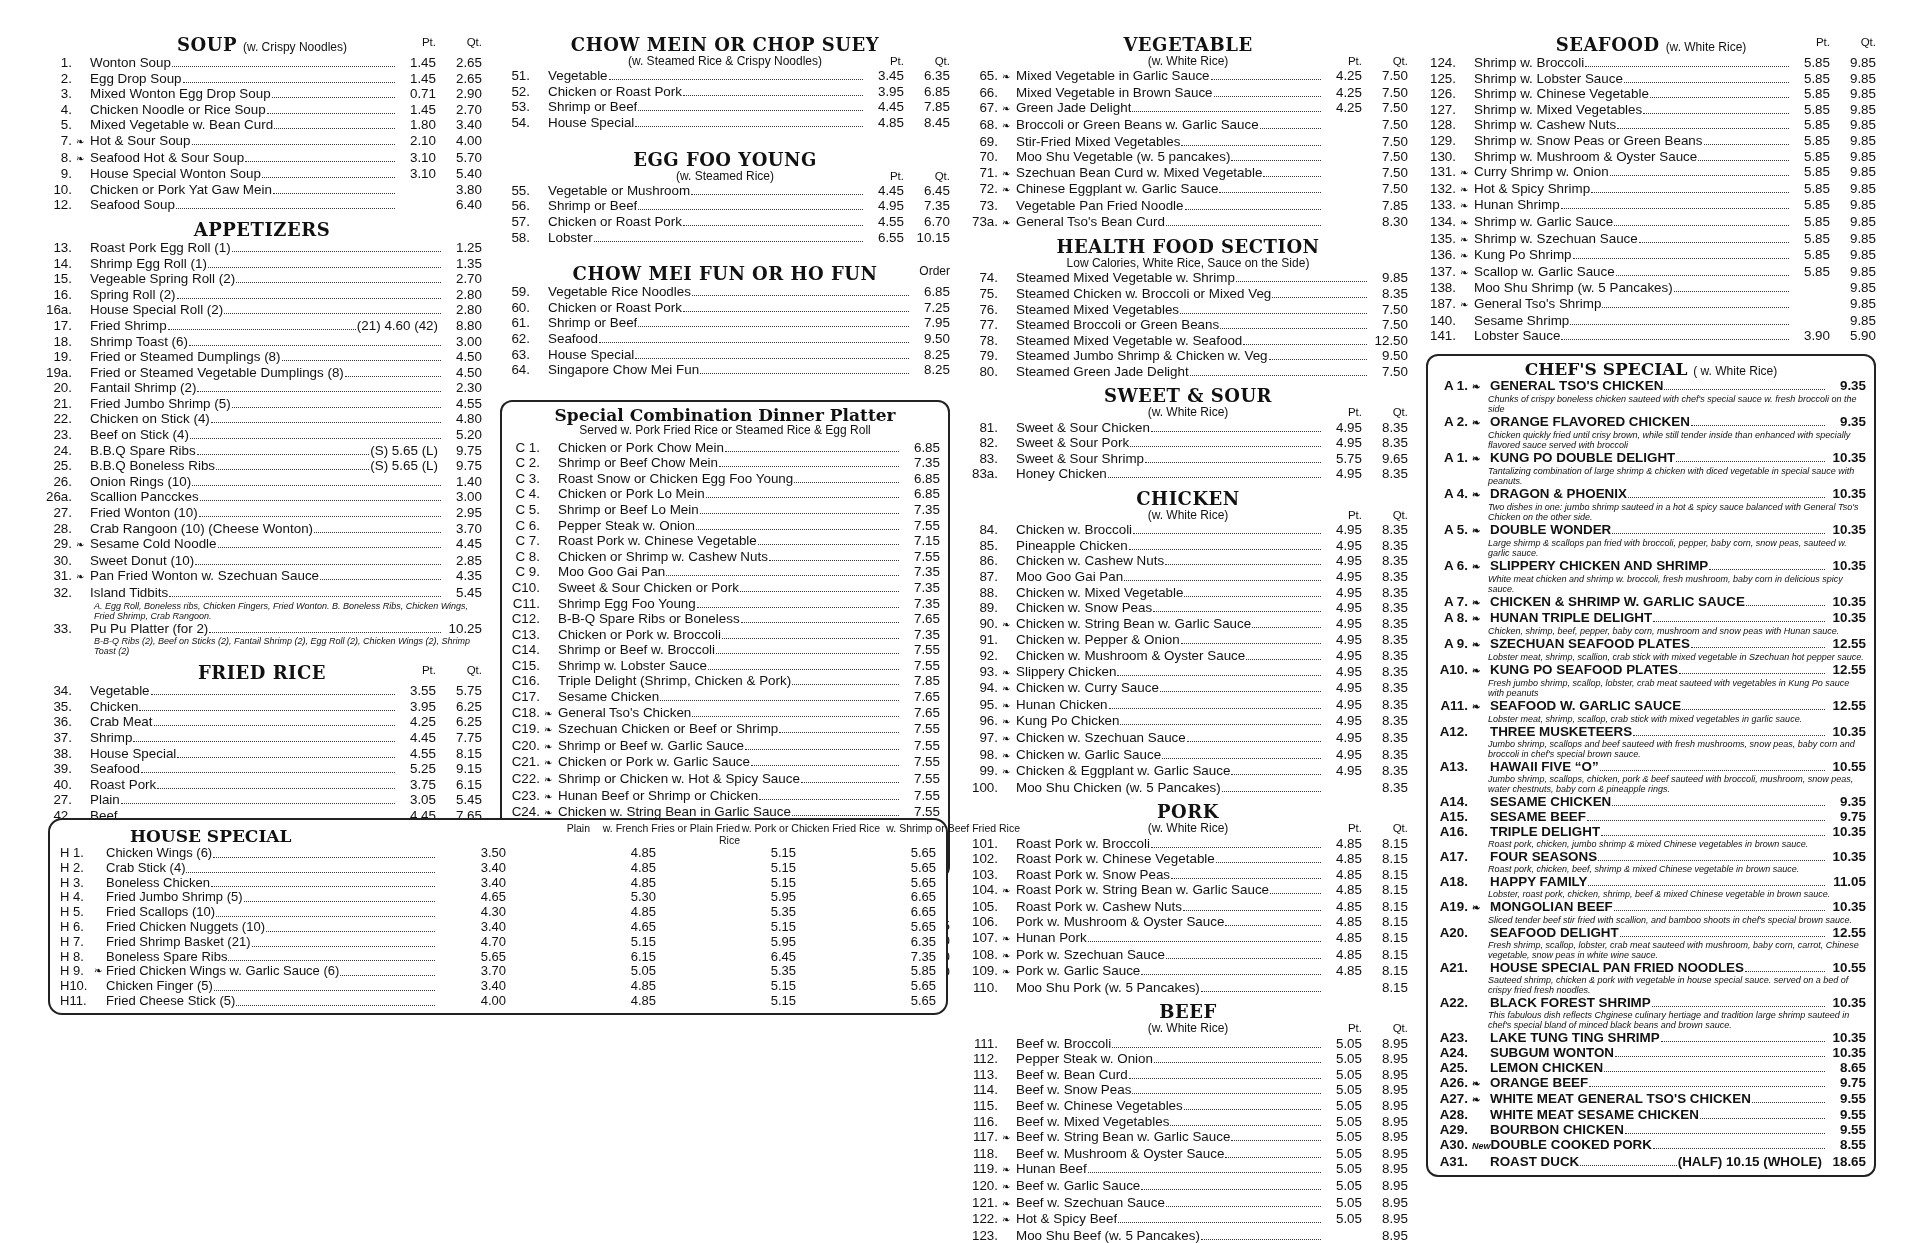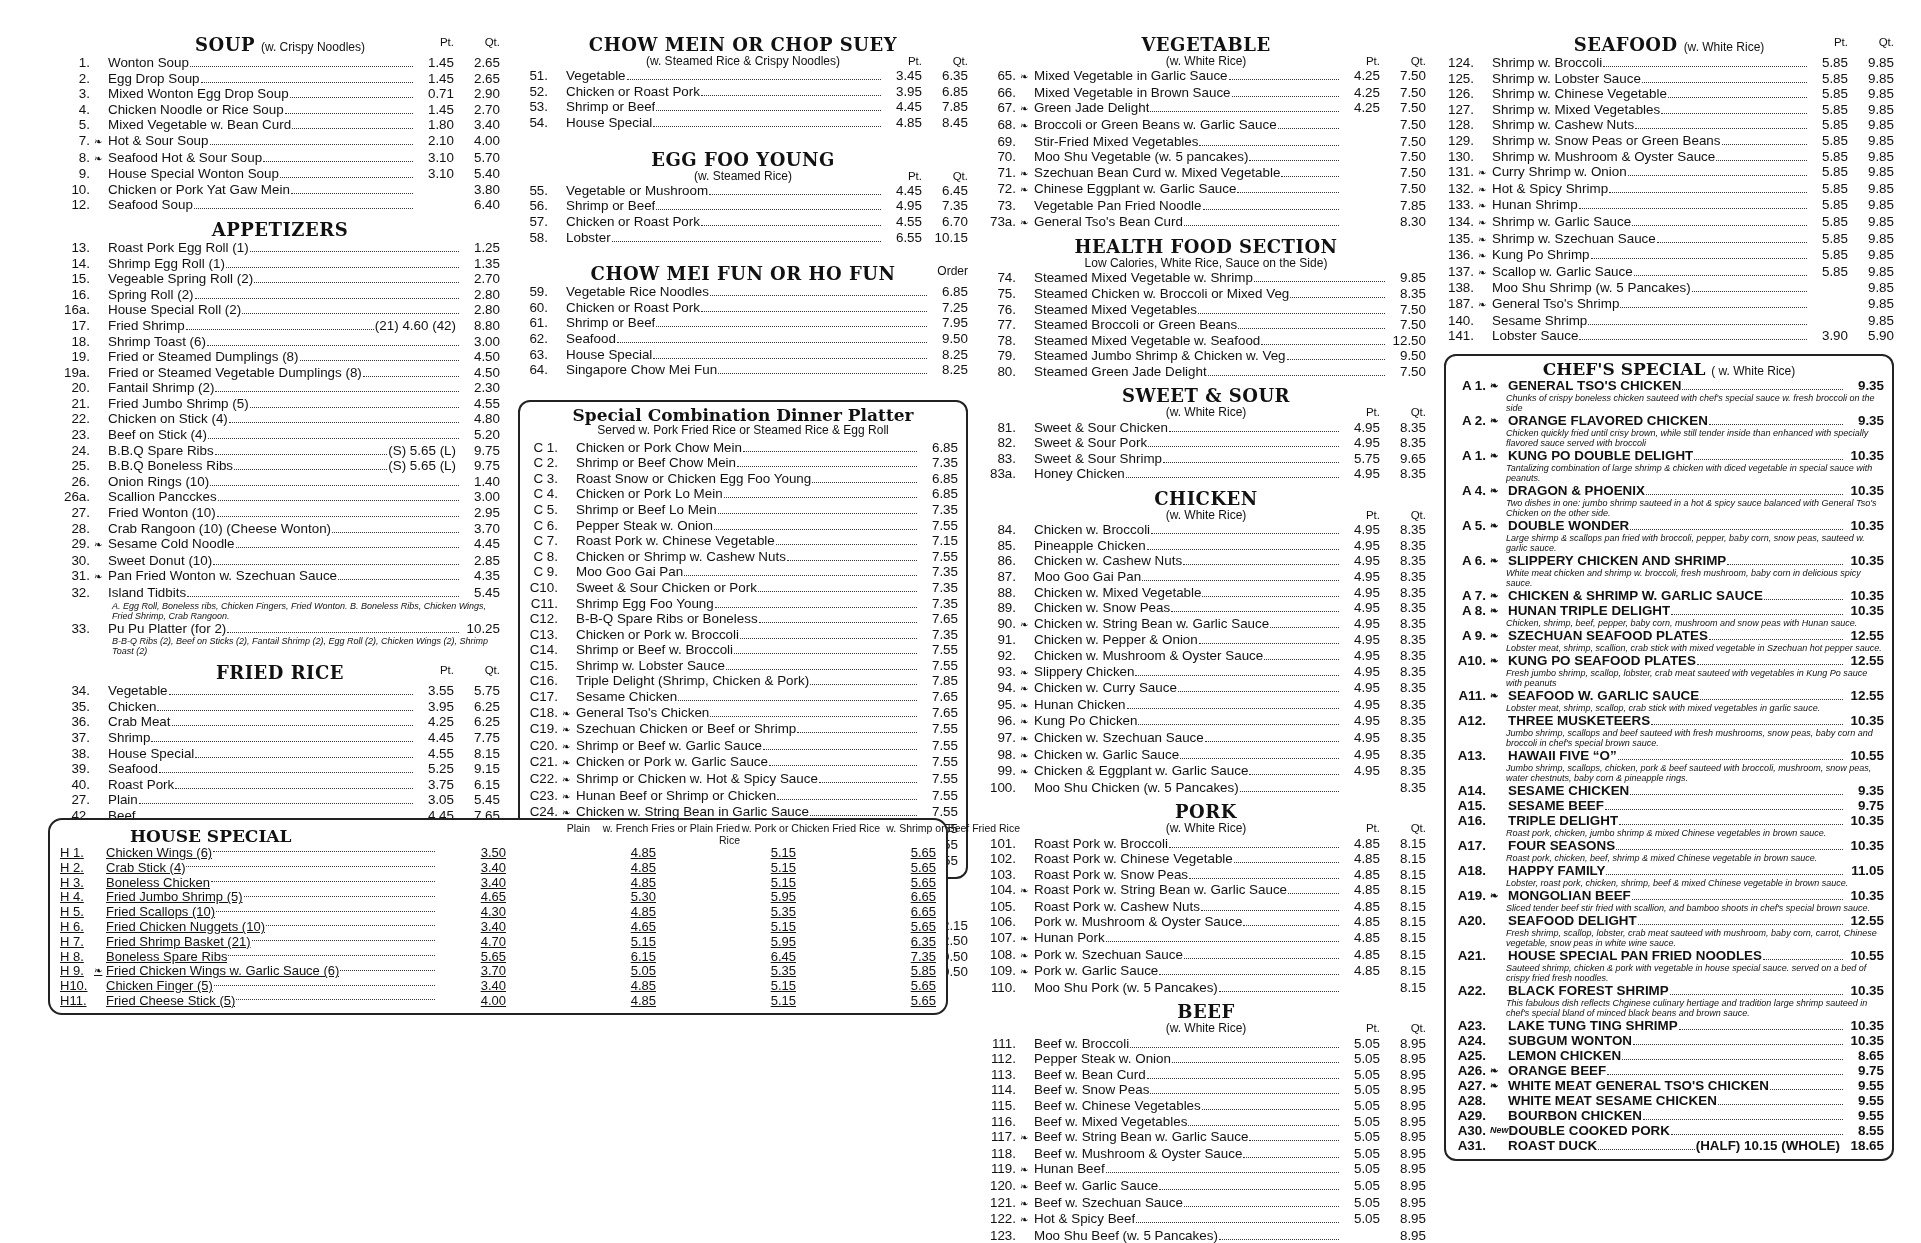--- a/index.html
+++ b/index.html
@@ -1,17 +1,17 @@
 <!DOCTYPE html>
 <html><head>
 <meta charset="utf-8">
 <style>
   html,body{margin:0;padding:0;background:#fff;}
   body{width:1921px;height:1243px;overflow:hidden;font-family:"Liberation Sans",sans-serif;color:#111;}
-  .page{position:relative;width:1921px;height:1243px;display:flex;padding:34px 22px 0 60px;box-sizing:border-box;gap:18px;border-radius:10px;}
+  .page{position:relative;width:1921px;height:1243px;display:flex;padding:34px 22px 0 42px;box-sizing:border-box;gap:18px;border-radius:10px;}
   .col{flex:1 1 0;min-width:0;display:flex;flex-direction:column;}
   .col1{flex:0 0 440px;}
   .col2{flex:0 0 450px;gap:12px;}
   .col3{flex:0 0 440px;}
   .col4{flex:0 0 450px;}
   .sec{margin-bottom:6px;}
   .sec-head{display:flex;align-items:baseline;justify-content:center;position:relative;line-height:1;margin:2px 0 1px;}
   .sec-title{font-family:"DejaVu Serif",serif;font-weight:bold;font-size:18px;letter-spacing:0.5px;}
   .sec-note{font-size:12px;margin-left:6px;}
   .sec-sub{text-align:center;font-size:12px;line-height:1.1;}
@@ -22,30 +22,30 @@
   .hot{flex:0 0 14px;font-size:10px;color:#111;}
   .name{flex:0 1 auto;overflow:hidden;}
   .dots{flex:1 1 auto;border-bottom:1.5px dotted #333;margin:0 1px 3px;min-width:6px;}
   .p{flex:0 0 auto;min-width:40px;text-align:right;}
   .q{flex:0 0 46px;text-align:right;}
   .extra{flex:0 0 auto;margin-right:4px;}
   .desc{font-size:9px;font-style:italic;line-height:10px;padding-left:52px;white-space:normal;}
   .box{border:2.5px solid #222;border-radius:12px;padding:4px 8px 6px;margin:4px 0 6px;}
   .boxtitle{text-align:center;font-family:"DejaVu Serif",serif;font-weight:bold;font-size:17px;line-height:1.1;}
   .boxsub{text-align:center;font-size:12px;line-height:1.1;margin-bottom:2px;}
-  .chef .row{font-weight:bold;font-size:13.4px;line-height:15px;align-items:flex-end;}
+  .chef .row{font-weight:bold;font-size:13.4px;line-height:15px;}
   .chef .num{flex:0 0 36px;}
   .chef .hot{flex:0 0 18px;}
   .legend{text-align:center;font-family:"DejaVu Serif",serif;font-weight:bold;font-size:12px;margin-top:4px;}
   .house{position:absolute;left:48px;top:818px;width:900px;border:2.5px solid #222;border-radius:14px;padding:2px 10px 4px;box-sizing:border-box;background:#fff;}
   .house-top{display:flex;align-items:flex-end;}
   .house-title{flex:0 0 390px;font-family:"DejaVu Serif",serif;font-weight:bold;font-size:17px;padding-left:70px;}
   .house-cols{display:flex;flex:1 1 auto;justify-content:flex-end;font-size:10.5px;line-height:12px;}
   .house-cols span{display:inline-block;text-align:right;}
-  .hrow{display:flex;align-items:center;font-size:13px;line-height:14.8px;white-space:nowrap;text-decoration:underline;}
+  .hrow{display:flex;align-items:flex-end;font-size:13px;line-height:14.8px;white-space:nowrap;}
   .hrow .num{flex:0 0 34px;text-align:left;}
   .hrow .hot{flex:0 0 12px;}
   .hv{flex:0 0 auto;text-align:right;}
   .side .row .name{flex:0 1 auto;}
 </style>
 </head>
 <body>
 
 <div class="page">
 

